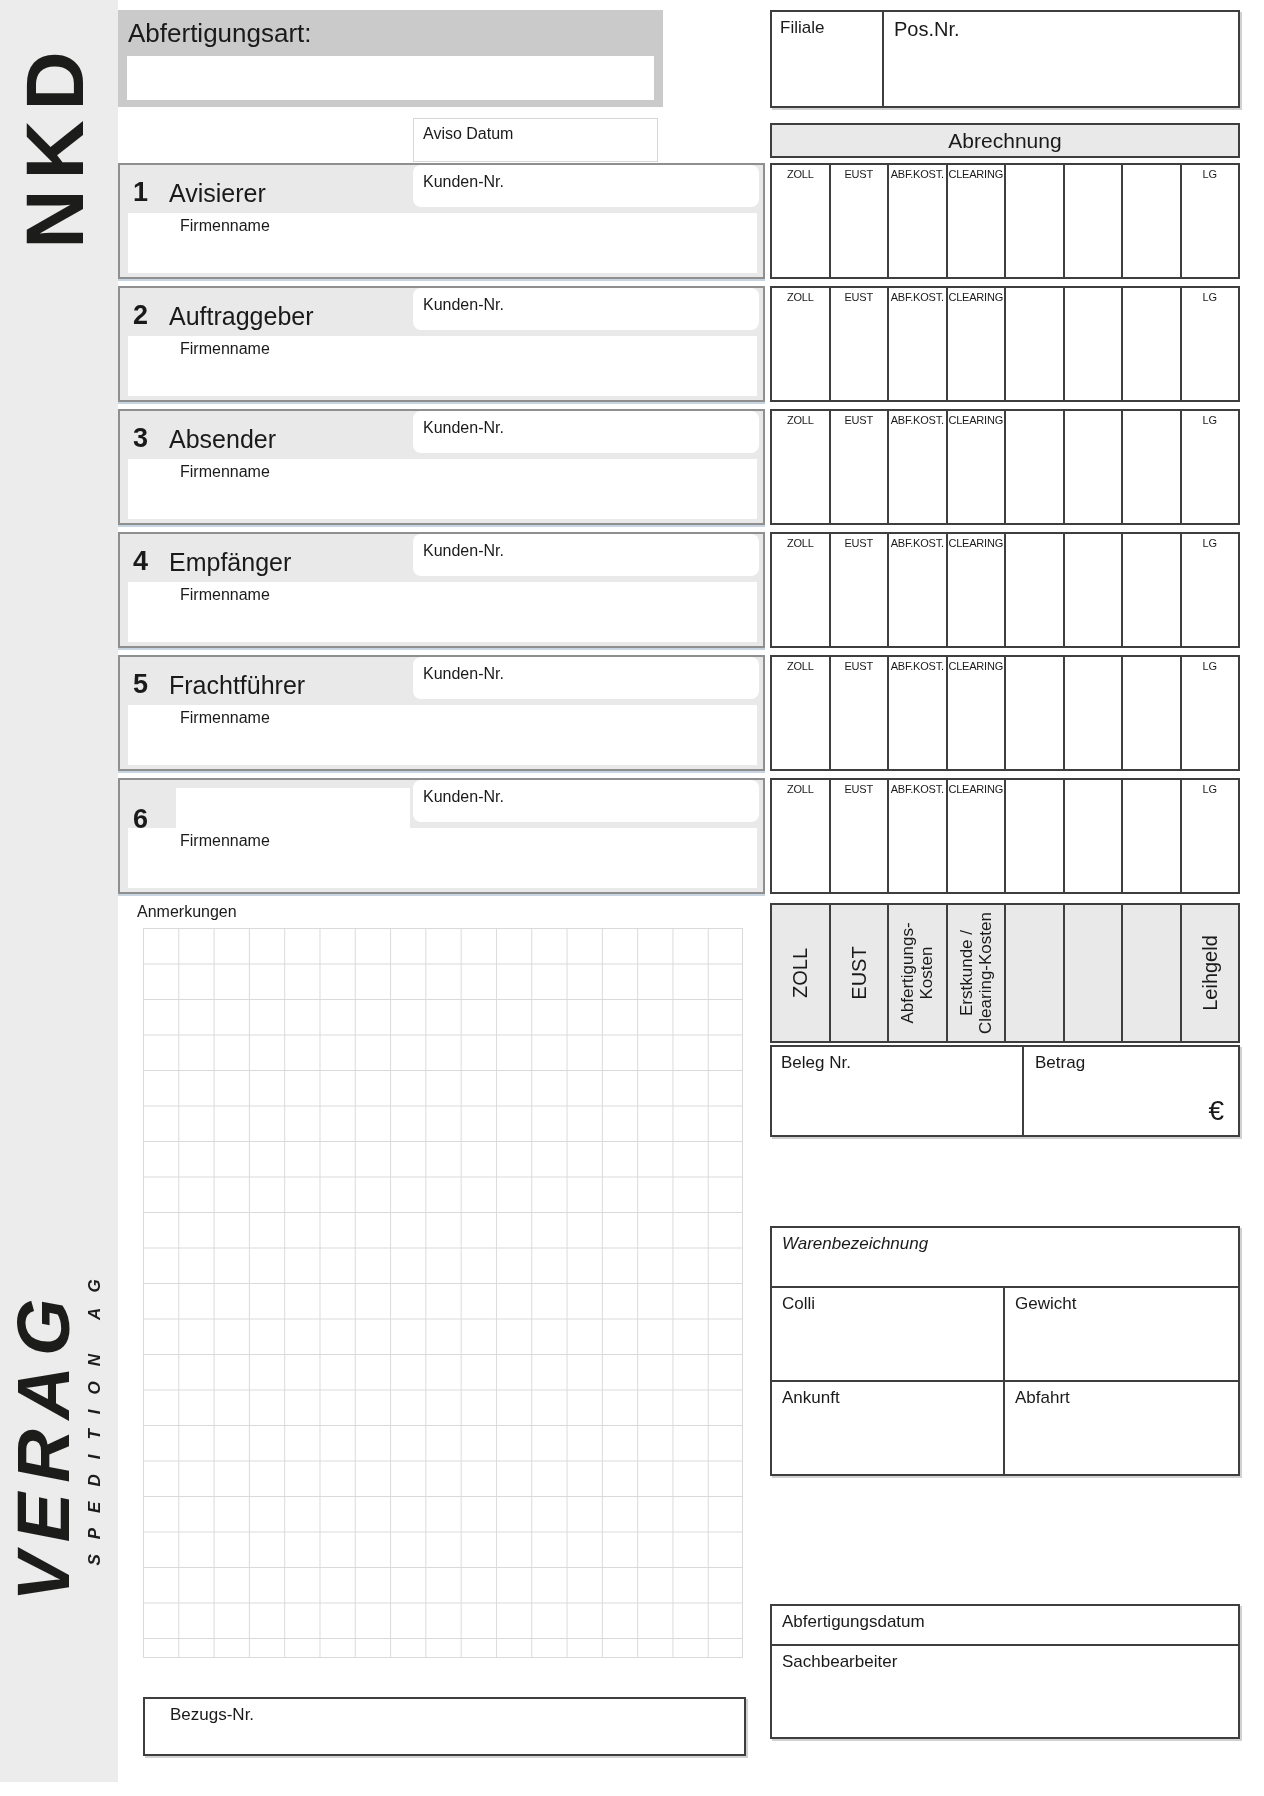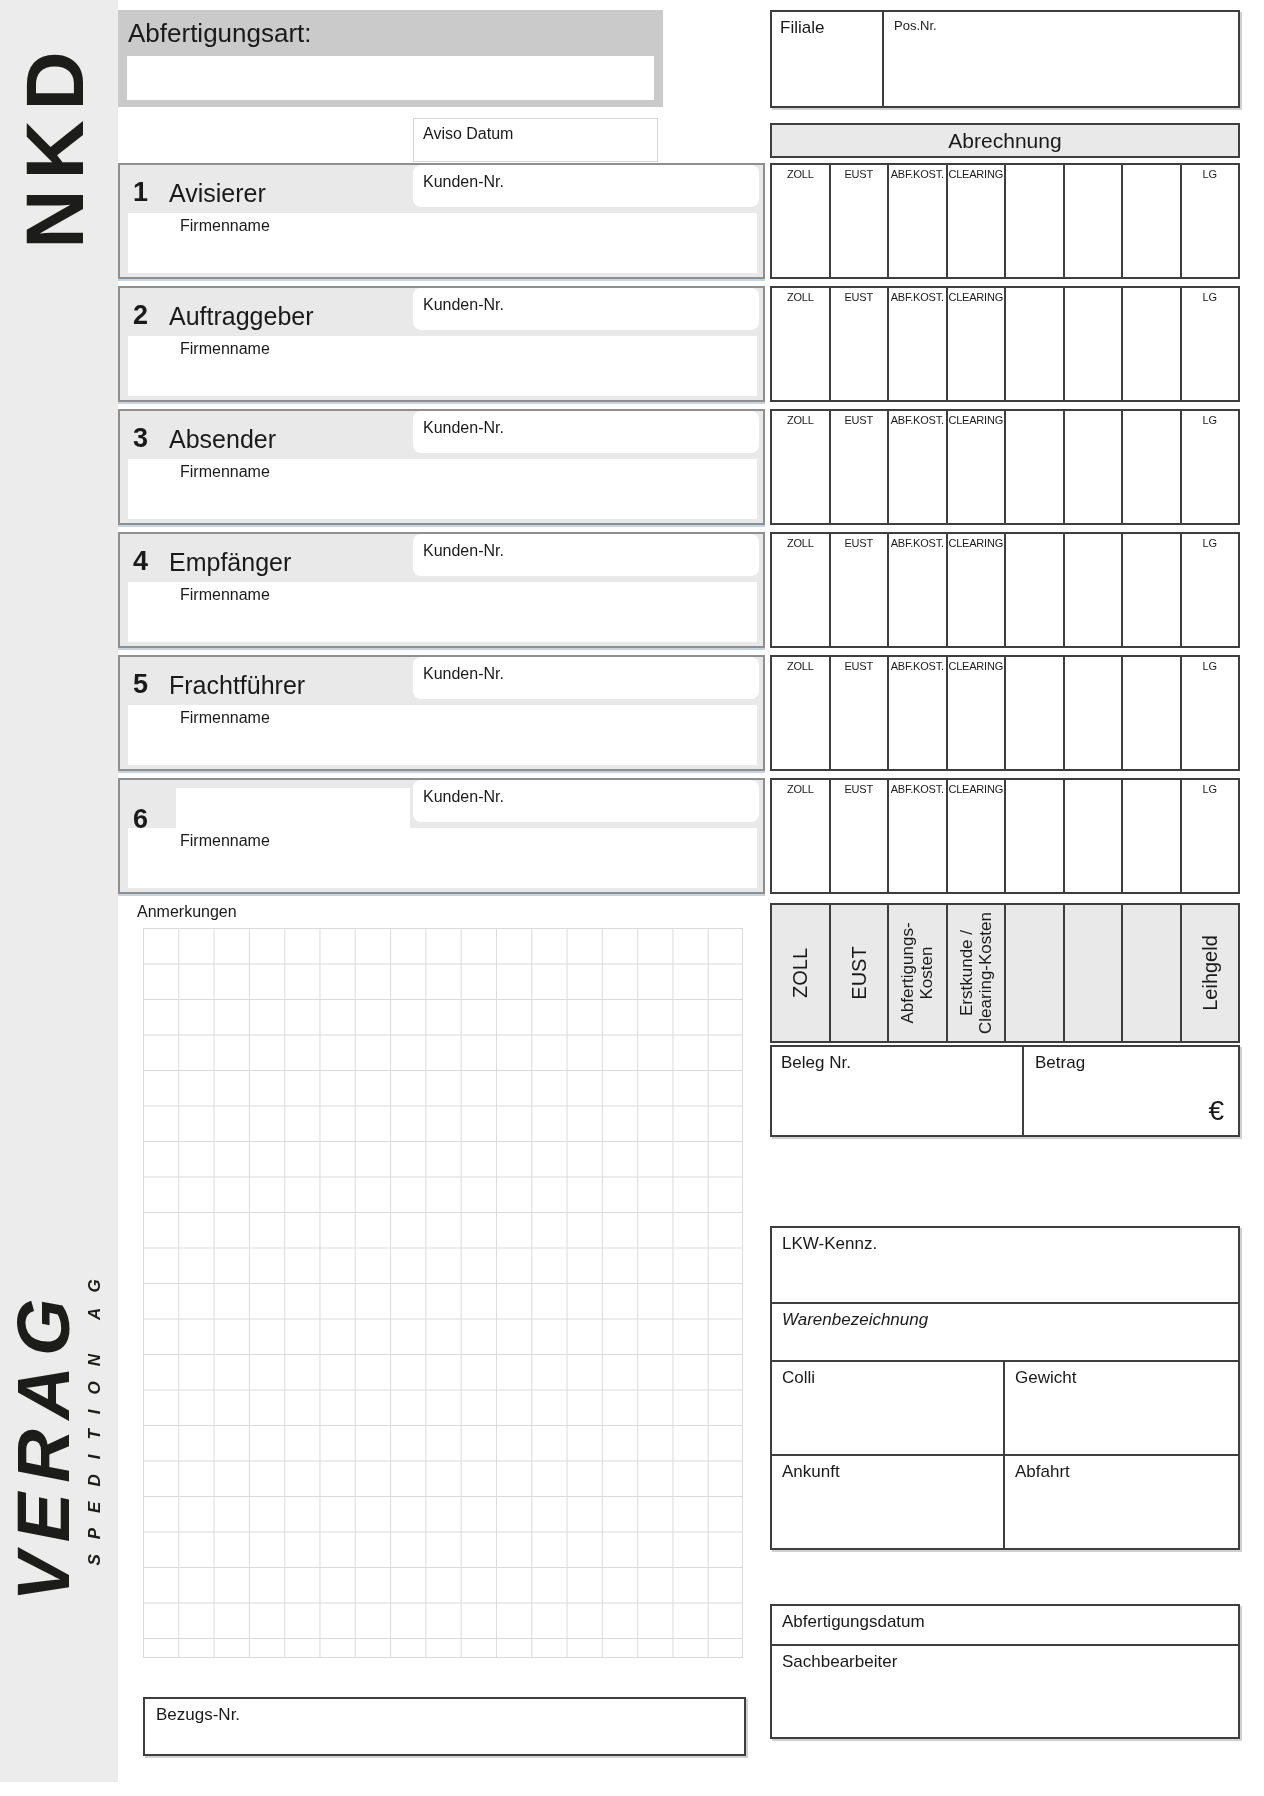--- a/index.html
+++ b/index.html
@@ -25,21 +25,21 @@
   .verag-sub  { font-size:17px; font-weight:bold; font-style:italic; letter-spacing:15px; margin-top:6px; margin-left:60px; white-space:nowrap; }
 
   
   .art-block { left:118px; top:10px; width:545px; height:97px; background:#cacaca; }
   .art-label { position:absolute; left:10px; top:8px; font-size:26px; }
   .art-input { position:absolute; left:9px; top:46px; width:527px; height:44px; background:#fff; }
 
   .filiale-box { left:770px; top:10px; width:470px; height:98px; background:#fff;
     border:2px solid #3e3e3e; box-shadow:2px 2px 0 rgba(0,0,0,0.18); display:flex; }
   .filiale-cell { width:112px; border-right:2px solid #3e3e3e; padding:6px 8px; font-size:17px; }
-  .posnr-cell { flex:1; padding:6px 10px; font-size:13px; }
+  .posnr-cell { flex:1; padding:6px 10px; font-size:20px; }
 
   .aviso-box { left:413px; top:118px; width:245px; height:44px; background:#fff; border:1px solid #d6d6d6; }
   .aviso-box .lbl { padding:6px 9px; font-size:16px; }
 
   .abr-header { left:770px; top:123px; width:470px; height:35px; background:#e9e9e9;
     border:2px solid #3e3e3e; text-align:center; font-size:21px; line-height:31px; }
 
   
   .section { left:118px; width:647px; height:116px; background:#e9e9e9;
     border:2px solid #8f8f8f; box-shadow:0 2px 0 rgba(160,185,205,0.6); }
@@ -79,21 +79,21 @@
   .anm-label { left:137px; top:903px; font-size:16px; }
   .note-grid { left:143px; top:928px; width:600px; height:730px;
     background-image:
       linear-gradient(to right, #dadada 1px, transparent 1px),
       linear-gradient(to bottom, #dadada 1px, transparent 1px);
     background-size:35.3px 35.5px;
     border-right:1px solid #dadada; border-bottom:1px solid #dadada; }
 
   .bezugs-box { left:143px; top:1697px; width:603px; height:59px; background:#fff;
     border:2px solid #3e3e3e; box-shadow:2px 2px 0 rgba(0,0,0,0.18); }
-  .bezugs-box .lbl { padding:6px 11px; font-size:17px; }
+  .bezugs-box .lbl { padding:6px 25px; font-size:17px; }
 
   
   .ship-block { left:770px; top:1226px; width:470px; background:#fff;
     border:2px solid #3e3e3e; box-shadow:2px 2px 0 rgba(0,0,0,0.18); }
   .ship-row { border-top:2px solid #3e3e3e; position:relative; }
   .ship-row:first-child { border-top:none; }
   .row-lkw { height:74px; } .row-waren { height:58px;font-style:italic; }
   .row-split { height:94px; display:flex; }
   .row-split .half-l { width:233px; border-right:2px solid #3e3e3e; }
   .row-split .half-r { flex:1; }
@@ -300,23 +300,20 @@
     <div class="betrag-cell">
       <span>Betrag</span>
       <span class="euro-sign">€</span>
     </div>
   </div>
 
   <div class="abs anm-label">Anmerkungen</div>
   <div class="abs note-grid"></div>
 
   <div class="abs ship-block">
-    <div class="ship-row row-lkw">
-      <div class="lbl">LKW-Kennz.</div>
-    </div>
     <div class="ship-row row-waren">
       <div class="lbl">Warenbezeichnung</div>
     </div>
     <div class="ship-row row-split">
       <div class="half-l">
         <div class="lbl">Colli</div>
       </div>
       <div class="half-r">
         <div class="lbl">Gewicht</div>
       </div>

